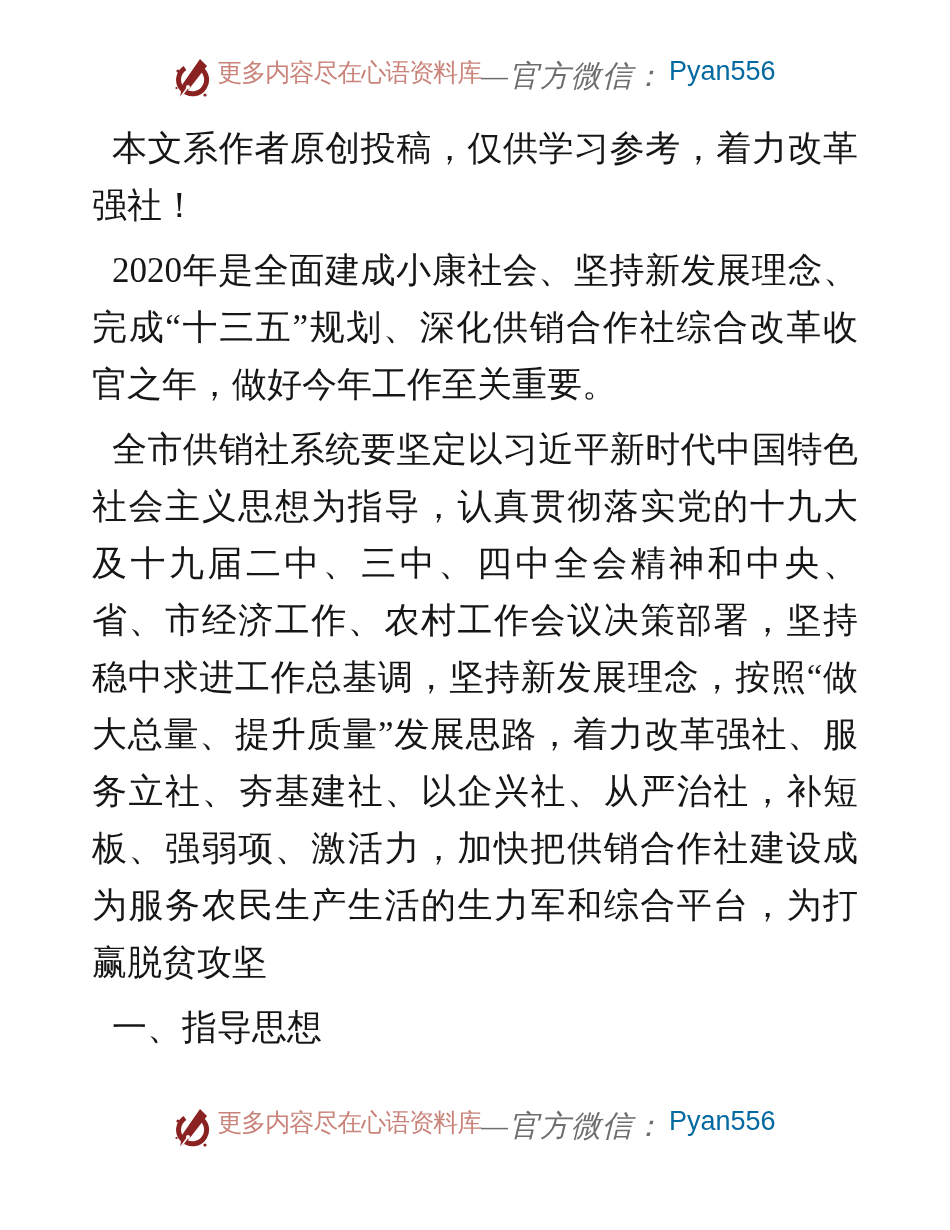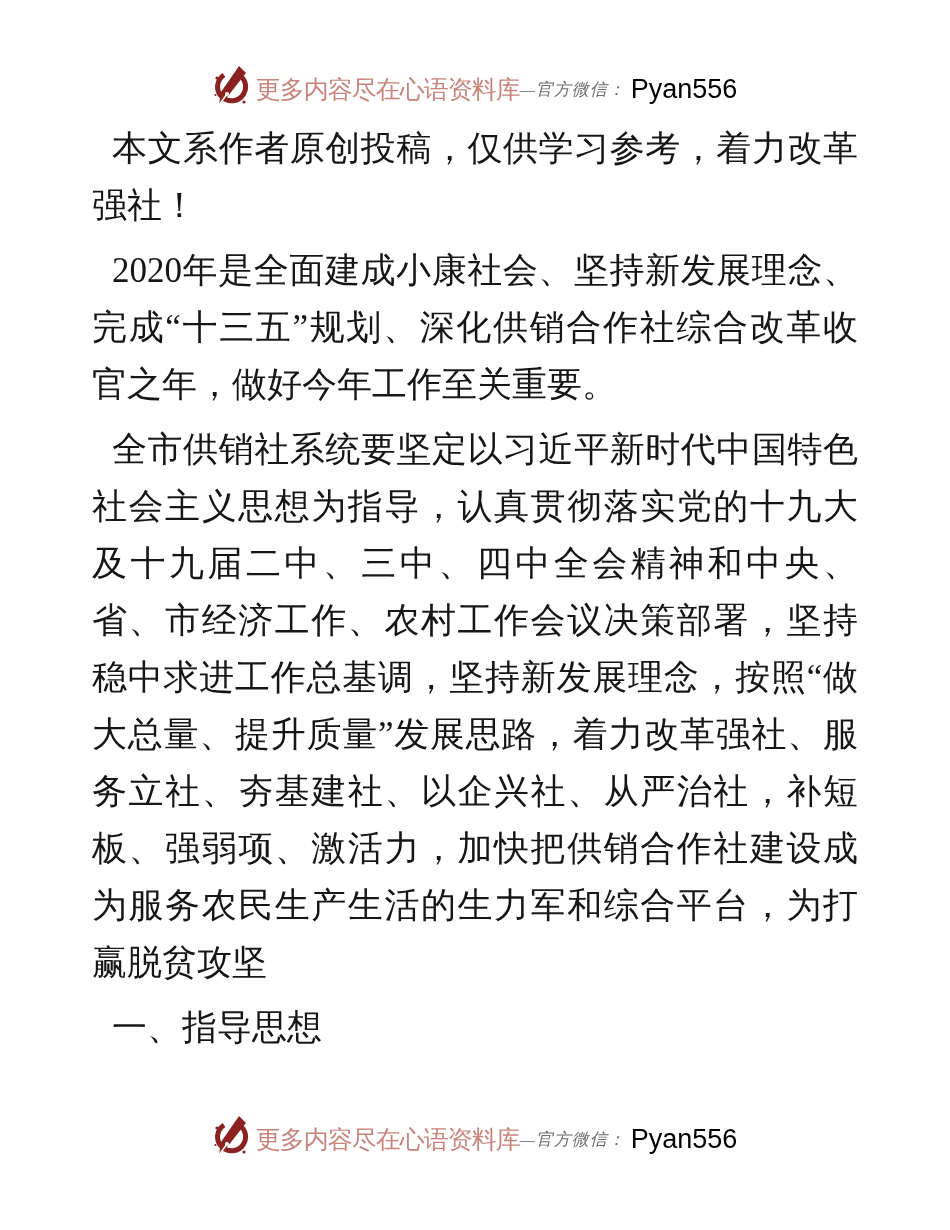--- a/index.html
+++ b/index.html
@@ -17,47 +17,47 @@
     font-family: "Liberation Serif", "DejaVu Serif", serif;
   }
 
   
   .brand {
     position: absolute;
     left: 0;
     width: 100%;
     display: flex;
     justify-content: center;
-    align-items: center;
+    align-items: flex-start;
     background: #ffffff;
     z-index: 2;
     white-space: nowrap;
   }
   .brand.header { top: 56px; height: 66px; }
   .brand.footer { top: 1106px; height: 66px; }
   .logo { display: inline-block; width: 36px; height: 52px; flex: 0 0 auto; }
   .logo svg { width: 36px; height: 52px; display: block; }
   .brand-main {
     margin-left: 7px;
     font-size: 25px;
     letter-spacing: -1px;
     color: #c9837a;
     font-family: "Liberation Serif", "DejaVu Serif", serif;
   }
   .brand-label {
-    font-size: 17px;
+    font-size: 30px;
     font-style: italic;
     letter-spacing: 1px;
     color: #6e6e6e;
     font-family: "Liberation Serif", "DejaVu Serif", serif;
   }
   .brand-id {
     margin-left: 5px;
     font-size: 27px;
-    color: #000000;
+    color: #0369a1;
     font-family: "Liberation Sans", "DejaVu Sans", sans-serif;
   }
 
   
   .content {
     position: absolute;
     top: 120px;
     left: 92px;
     right: 92px;
     height: 986px;

